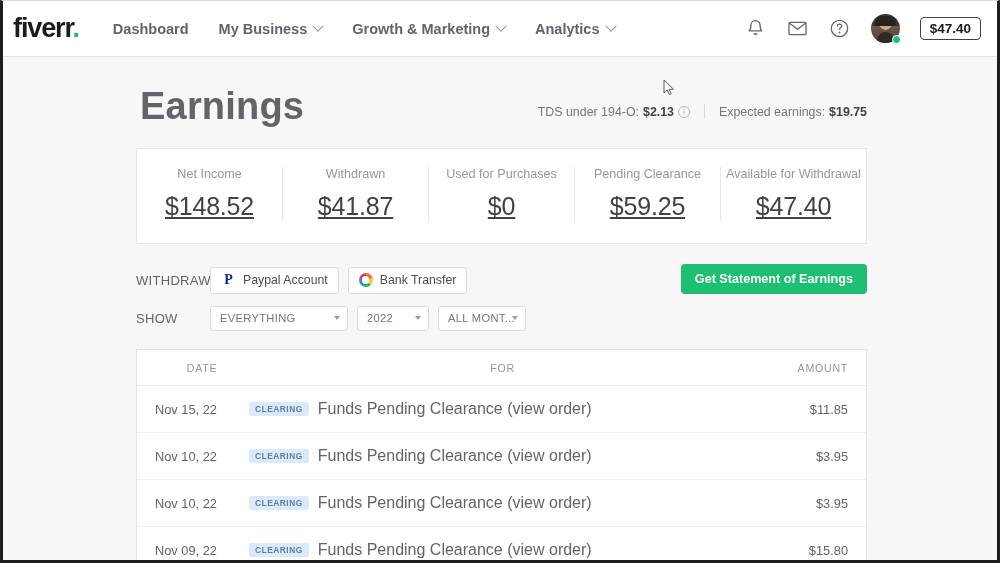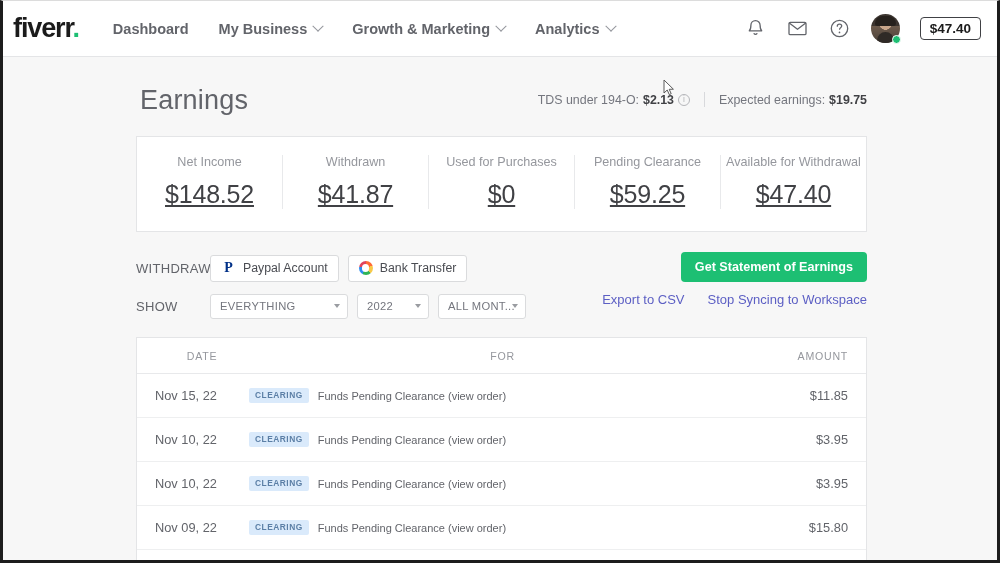--- a/index.html
+++ b/index.html
@@ -125,23 +125,23 @@
     height: calc(563px - 57px);
     background: #f7f7f7;
   }
 
   .title-row {
     display: flex;
     align-items: flex-end;
     padding: 28px 130px 0 137px;
   }
   .page-title {
-    font-size: 27px;
+    font-size: 38px;
     color: #62646a;
-    font-weight: normal;
+    font-weight: bold;
     letter-spacing: 0.2px;
   }
   .title-meta {
     margin-left: auto;
     display: flex;
     align-items: center;
     gap: 0px;
     font-size: 12.4px;
     color: #74767e;
     padding-bottom: 9px;
@@ -327,21 +327,21 @@
     background: #daeafb;
     color: #5b7fa6;
     font-size: 8.4px;
     letter-spacing: 0.5px;
     padding: 3px 6px;
     border-radius: 2px;
     font-weight: bold;
     white-space: nowrap;
     line-height: 1;
   }
-  .for-text { color: #62646a; font-size: 11px; }
+  .for-text { color: #62646a; font-size: 16px; }
 
   
   .cursor {
     position: absolute;
     left: 660px; top: 78px;
     width: 12px; height: 18px;
     pointer-events: none;
     z-index: 50;
   }
 </style>
@@ -475,24 +475,20 @@
         </div>
 
         <div class="select sel-month">
           <span>ALL MONT...</span>
           <span class="sel-caret"></span>
         </div>
       </div>
 
       <button class="btn-green">Get Statement of Earnings</button>
 
-      <div class="links-row">
-        <span class="link">Export to CSV</span>
-        <span class="link">Stop Syncing to Workspace</span>
-      </div>
     </div>
 
     <div class="card table-card">
       <table class="tbl">
         <thead>
           <tr>
             <th class="th-date">DATE</th>
             <th class="th-for">FOR</th>
             <th class="th-amt">AMOUNT</th>
           </tr>

